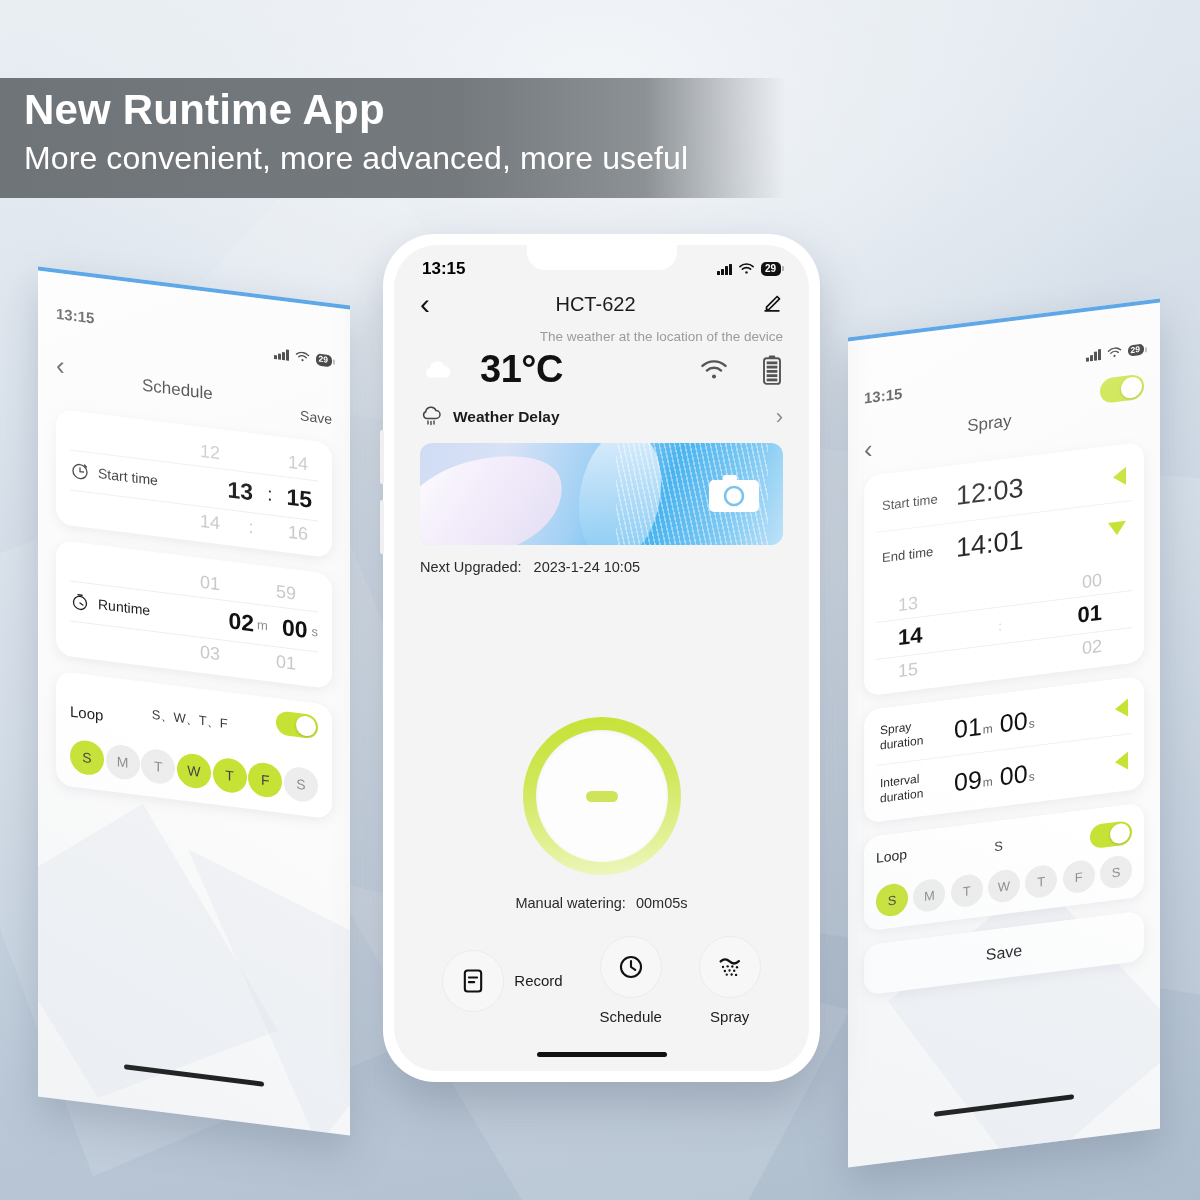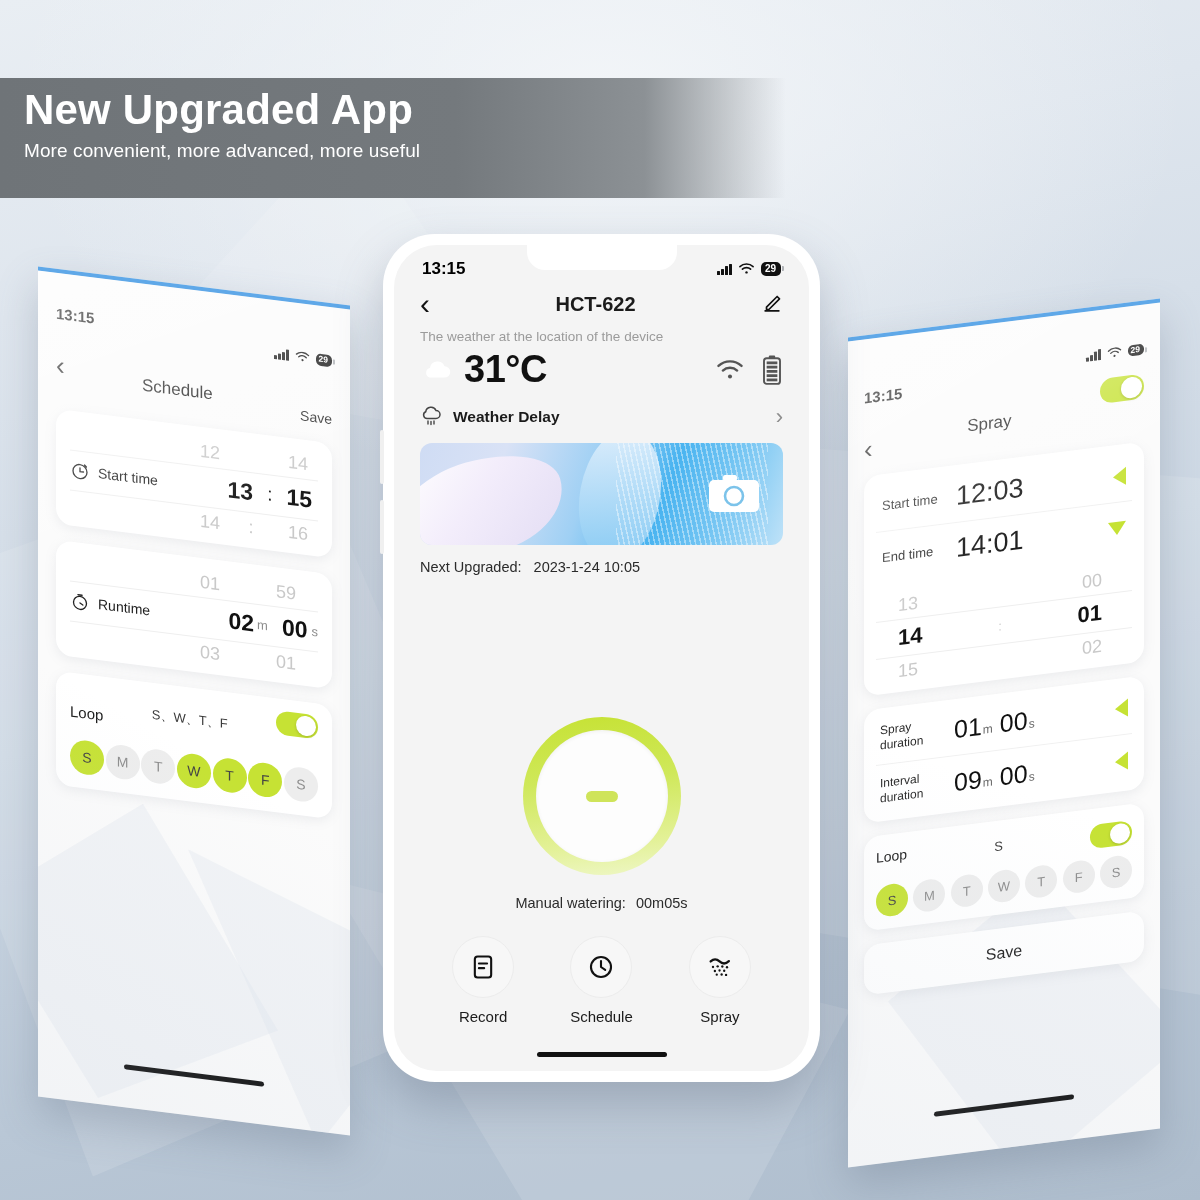--- a/index.html
+++ b/index.html
@@ -19,21 +19,21 @@
   .f3 { width:520px; height:520px; left:330px; top:880px; clip-path:polygon(0 0,100% 25%,60% 100%); background:rgba(255,255,255,.08); }
   .f4 { width:460px; height:420px; left:120px; top:120px; clip-path:polygon(0 60%,50% 0,100% 80%); background:rgba(255,255,255,.16); }
 
   
   .banner {
     position:absolute; left:0; top:78px; width:786px; height:120px;
     background:linear-gradient(to right, #6f7478 0%, #74797d 58%, #8c9195 82%, rgba(160,166,170,0) 100%);
     padding:8px 0 0 24px; color:#fff; z-index:30;
   }
   .banner h1 { font-size:42px; font-weight:bold; letter-spacing:.2px; line-height:1.15; }
-  .banner h2 { font-size:19px; font-weight:400; margin-top:6px; letter-spacing:.1px; }
+  .banner h2 { font-size:32px; font-weight:400; margin-top:6px; letter-spacing:.1px; }
 
   
   .screen-body { position:absolute; inset:0; }
   .statusbar { display:flex; align-items:center; justify-content:space-between; }
   .sb-time { font-weight:bold; }
   .sb-icons { display:flex; align-items:center; gap:6px; }
   .sig { display:flex; align-items:flex-end; gap:1.5px; height:11px; }
   .sig b { display:block; width:2.5px; background:#111; border-radius:.5px; }
   .sig b:nth-child(1){height:4px} .sig b:nth-child(2){height:6px}
   .sig b:nth-child(3){height:8.5px} .sig b:nth-child(4){height:11px}
@@ -95,21 +95,21 @@
 <body>
 
 <div class="bg-facets">
   <i class="f1"></i>
     <i class="f2"></i>
     <i class="f3"></i>
     <i class="f4"></i>
 </div>
 
 <div class="banner">
-  <h1>New Upgraded App</h1>
+  <h1>New Runtime App</h1>
   <h2>More convenient, more advanced, more useful</h2>
 </div>
 
 <div class="side" id="left-phone">
   <div class="facet" style="width:300px;height:300px;left:-60px;top:520px;clip-path:polygon(0 40%,55% 0,100% 70%,40% 100%);"></div>
   <div class="facet" style="width:260px;height:280px;left:150px;top:560px;clip-path:polygon(0 0,100% 35%,50% 100%);"></div>
 
   <div class="screen-body" style="padding:0 18px;">
     <div class="statusbar" style="margin-top:22px;font-size:15px;">
       <span class="sb-time">13:15</span>
@@ -323,30 +323,30 @@
           <path d="M8 10.6a1.2 1.2 0 100-2.4 1.2 1.2 0 000 2.4z" fill="#111"></path>
           <path d="M3.9 6.2a6 6 0 018.2 0" stroke="#111" stroke-width="1.6" fill="none" stroke-linecap="round"></path>
           <path d="M1.4 3.6a9.6 9.6 0 0113.2 0" stroke="#111" stroke-width="1.6" fill="none" stroke-linecap="round"></path>
         </svg>
         <span class="batt" style="font-size:10px;padding:1.5px 5px 1.5px 4px;">29</span>
       </span>
     </div>
 
     <div style="display:flex;align-items:center;justify-content:space-between;padding:10px 26px 0;">
       <span style="font-size:30px;color:#111;line-height:1;">‹</span>
-      <span style="font-size:20px;font-weight:bold;color:#1b1b1b;">HCT-622</span>
+      <span style="font-size:20px;font-weight:normal;color:#1b1b1b;">HCT-622</span>
       <svg width="22" height="22" viewBox="0 0 24 24">
         <path d="M4.5 19.5h15" stroke="#111" stroke-width="1.8" stroke-linecap="round"></path>
         <path d="M17.6 3.8l2.6 2.6L8.6 18H6v-2.6z" fill="none" stroke="#111" stroke-width="1.8" stroke-linejoin="round"></path>
       </svg>
     </div>
 
-    <div style="padding:10px 26px 0;font-size:13.5px;color:#9b9b9b;">The weather at the location of the device</div>
-
-    <div style="display:flex;align-items:center;padding:4px 26px 0;">
+    <div style="padding:10px 26px 0;font-size:13.5px;color:#9b9b9b;text-align:right;">The weather at the location of the device</div>
+
+    <div style="display:flex;align-items:center;padding:4px 26px 0;gap:16px;">
       <svg width="34" height="24" viewBox="0 0 36 24" style="flex:none;">
         <path d="M10 20h16a6 6 0 000-12 8 8 0 00-15.4 2A5.2 5.2 0 0010 20z" fill="#ffffff"></path>
       </svg>
       <span style="font-size:38px;font-weight:bold;color:#111;margin-left:10px;letter-spacing:-.5px;">31°C</span>
       <svg width="30" height="22" viewBox="0 0 16 12" style="margin-left:auto;">
         <path d="M8 10.6a1.1 1.1 0 100-2.2 1.1 1.1 0 000 2.2z" fill="#555"></path>
         <path d="M4.1 6.3a5.8 5.8 0 017.8 0" stroke="#555" stroke-width="1.3" fill="none" stroke-linecap="round"></path>
         <path d="M1.7 3.8a9.2 9.2 0 0112.6 0" stroke="#555" stroke-width="1.3" fill="none" stroke-linecap="round"></path>
       </svg>
       <svg width="22" height="32" viewBox="0 0 20 30" style="margin-left:16px;">
@@ -397,21 +397,21 @@
         <span style="width:32px;height:11px;border-radius:6px;background:#cfe45a;display:block;"></span>
       </div>
     </div>
 
     <div style="position:absolute;top:650px;width:100%;text-align:center;font-size:14.5px;color:#2b2b2b;">
       <span>Manual watering:</span>
       <span style="margin-left:6px;">00m05s</span>
     </div>
 
     <div id="center-tabs" style="position:absolute;bottom:46px;left:0;width:100%;display:flex;justify-content:space-around;padding:0 30px;">
-        <div style="display: flex; flex-direction: column; align-items: center; gap: 10px;">
+        <div style="display: flex; flex-direction: row; align-items: center; gap: 10px;">
           <span style="width:62px;height:62px;border-radius:50%;background:#f7f7f7;border:1px solid #ececec;display:flex;align-items:center;justify-content:center;">
             <svg width="28" height="28" viewBox="0 0 24 24">
               <rect x="5" y="3" width="14" height="18" rx="2.4" fill="none" stroke="#111" stroke-width="1.8"></rect>
               <path d="M8.5 9h7M8.5 13h4.5" stroke="#111" stroke-width="1.8" stroke-linecap="round"></path>
             </svg>
           </span>
           <span style="font-size:15px;color:#1b1b1b;">Record</span>
         </div>
         <div style="display: flex; flex-direction: column; align-items: center; gap: 10px;">
           <span style="width:62px;height:62px;border-radius:50%;background:#f7f7f7;border:1px solid #ececec;display:flex;align-items:center;justify-content:center;">

